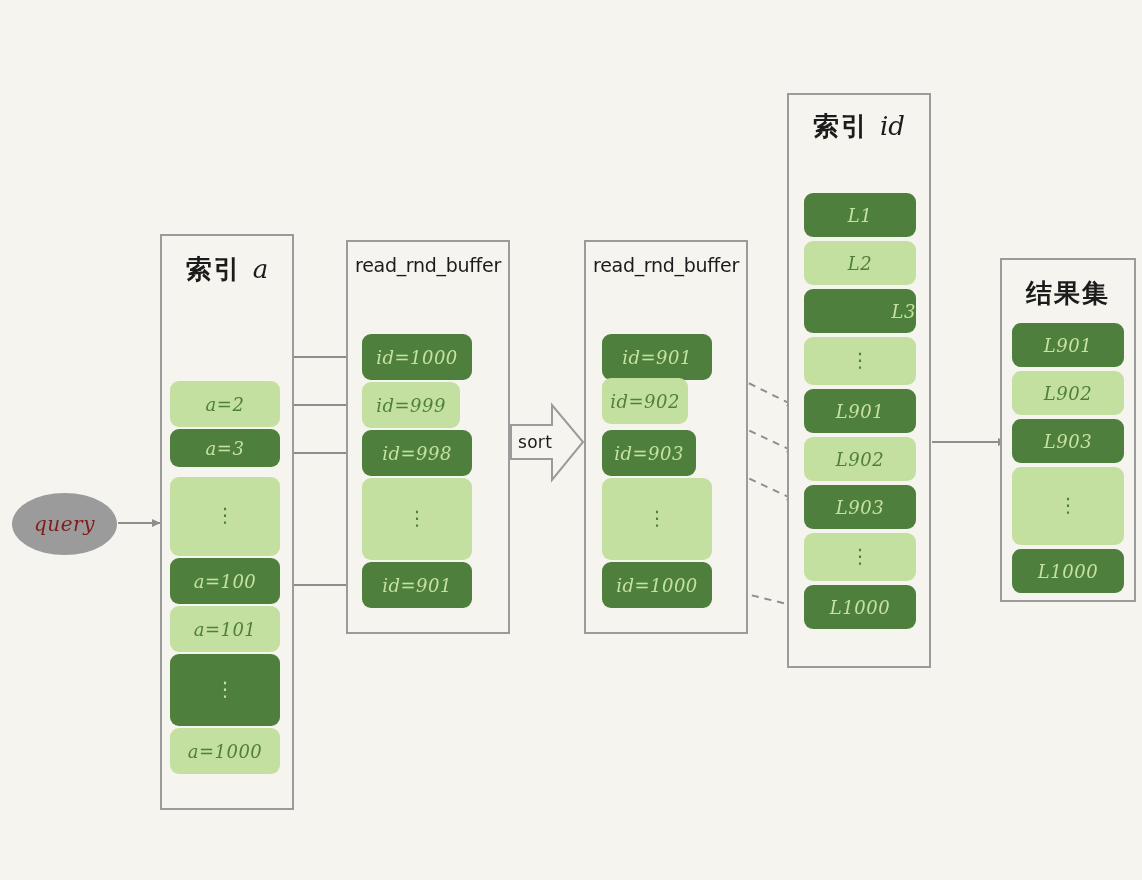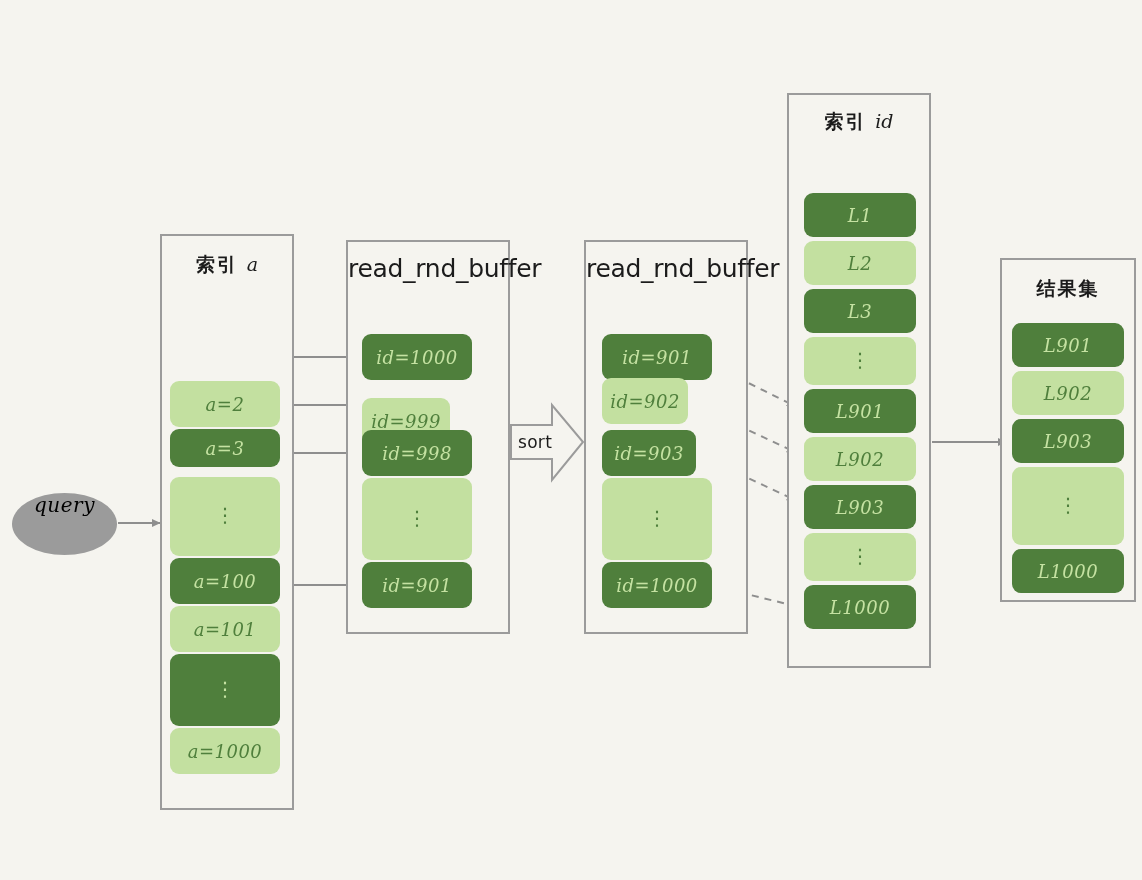--- a/index.html
+++ b/index.html
@@ -21,32 +21,32 @@
   .panel-title{
     position:absolute;
     left:0;right:0;
     text-align:center;
     color:#1b1b1b;
     white-space:nowrap;
   }
   .title-cn{
     font-family:"DejaVu Serif", serif;
     font-weight:700;
-    font-size:19px;
+    font-size:26px;
     letter-spacing:2px;
   }
   .title-cn .lat{
     font-family:"DejaVu Serif", serif;
     font-style:italic;
     font-weight:400;
     letter-spacing:0;
   }
   .title-mono{
     font-family:"DejaVu Sans", sans-serif;
-    font-size:25px;
+    font-size:19px;
     font-weight:400;
     letter-spacing:-0.3px;
     color:#1b1b1b;
   }
 
   
   .cell{
     position:absolute;
     border-radius:9px;
     box-sizing:border-box;
@@ -68,22 +68,22 @@
     line-height:7px;
     letter-spacing:0;
     transform:translateY(-1px);
   }
 
   
   .ellipse{
     position:absolute;
     background:#9b9b9b;
     border-radius:50%;
-    display:flex;justify-content:center;
-    color:#000000;
+    display:flex;align-items:center;justify-content:center;
+    color:#7f1d1d;
     font-family:"DejaVu Serif", serif;
     font-style:italic;
     font-size:20px;
     letter-spacing:0.5px;
   }
 
   
   svg.overlay{
     position:absolute;left:0;top:0;
     width:1142px;height:880px;
@@ -173,21 +173,21 @@
   <div class="cell light" style="left:170px;top:728px;width:110px;height:46px;">
       <span>a=1000</span>
     </div>
 
   <div class="panel" style="left:346px;top:240px;width:164px;height:394px;">
     <div class="panel-title title-mono" style="top:12px;">read_rnd_buffer</div>
   </div>
   <div class="cell dark" style="left:362px;top:334px;width:110px;height:46px;">
       <span>id=1000</span>
     </div>
-  <div class="cell light" style="left:362px;top:398px;width:88px;height:46px;">
+  <div class="cell light" style="left:362px;top:382px;width:98px;height:46px;">
       <span>id=999</span>
     </div>
   <div class="cell dark" style="left:362px;top:430px;width:110px;height:46px;">
       <span>id=998</span>
     </div>
   <div class="cell light" style="left:362px;top:478px;width:110px;height:82px;">
       <span class="dots">⋮</span>
     </div>
   <div class="cell dark" style="left:362px;top:562px;width:110px;height:46px;">
       <span>id=901</span>
@@ -217,21 +217,21 @@
       <span>索引</span>
       <span class="lat">id</span>
     </div>
   </div>
   <div class="cell dark" style="left:804px;top:193px;width:112px;height:44px;">
       <span>L1</span>
     </div>
   <div class="cell light" style="left:804px;top:241px;width:112px;height:44px;">
       <span>L2</span>
     </div>
-  <div class="cell dark" style="left:804px;top:289px;width:112px;height:44px;">
+  <div class="cell dark" style="left:804px;top:289px;width:112px;height:44px;justify-content:flex-end;">
       <span>L3</span>
     </div>
   <div class="cell light" style="left:804px;top:337px;width:112px;height:48px;">
       <span class="dots">⋮</span>
     </div>
   <div class="cell dark" style="left:804px;top:389px;width:112px;height:44px;">
       <span>L901</span>
     </div>
   <div class="cell light" style="left:804px;top:437px;width:112px;height:44px;">
       <span>L902</span>

